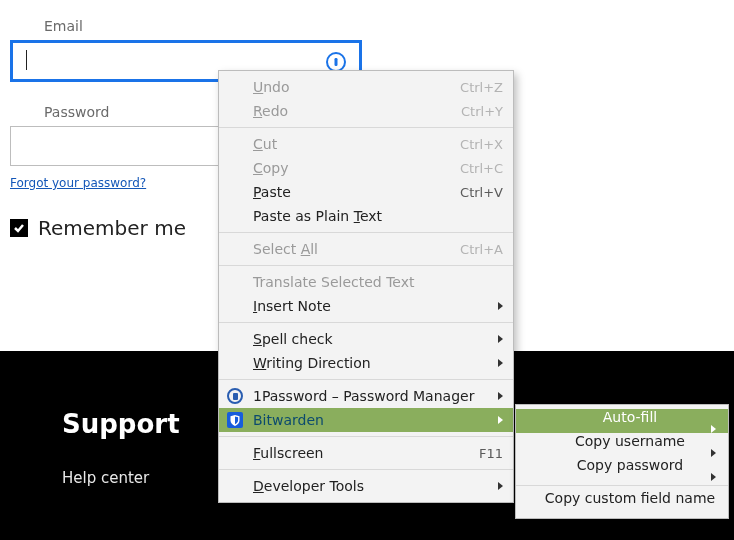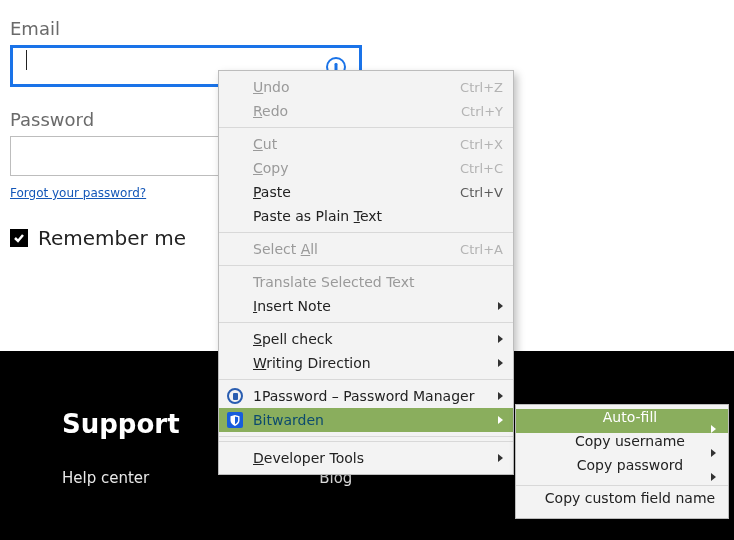--- a/index.html
+++ b/index.html
@@ -10,21 +10,21 @@
     color: #222;
     background: #fff;
     width: 734px;
     height: 540px;
     overflow: hidden;
     position: relative;
   }
 
   
   .form-area { padding: 8px 10px 0 10px; }
-  .field-label { color: #6a6a6a; font-size: 18px; margin-bottom: 6px; margin-top: 10px; }
+  .field-label { color: #6a6a6a; font-size: 14px; margin-bottom: 6px; margin-top: 10px; margin-left: 34px; }
   .field-email { position: relative; width: 352px; }
   .input-email {
     width: 352px; height: 42px; border: 3px solid #1a73e8;
     padding: 4px 40px 4px 14px; font-size: 15px; outline: none;
     background: #fff;
   }
   .caret {
     position: absolute; left: 26px; top: 50px; width: 1px; height: 20px;
     background: #222;
   }
@@ -197,20 +197,24 @@
         <span class="bitwarden-icon">
           <svg width="10" height="11" viewBox="0 0 10 11">
             <path d="M5 0 L9.5 1.2 V5.5 C9.5 8 7.5 10 5 11 C2.5 10 0.5 8 0.5 5.5 V1.2 Z M5 1.4 V9.2 C6.8 8.3 8.1 6.9 8.1 5.3 V2.3 Z"></path>
           </svg>
         </span>
       </span>
       <span class="label">Bitwarden</span>
       <span class="arrow"></span>
     </div>
     <div class="menu-sep"></div>
+    <div class="menu-item">
+      <span class="label"><span class="ul">F</span>ullscreen</span>
+      <span class="shortcut">F11</span>
+    </div>
     <div class="menu-sep"></div>
     <div class="menu-item">
       <span class="label"><span class="ul">D</span>eveloper Tools</span>
       <span class="arrow"></span>
     </div>
   </div>
 <div class="submenu" id="sub">
     <div class="menu-item highlight">
       <span class="label">Auto-fill</span>
       <span class="arrow"></span>

